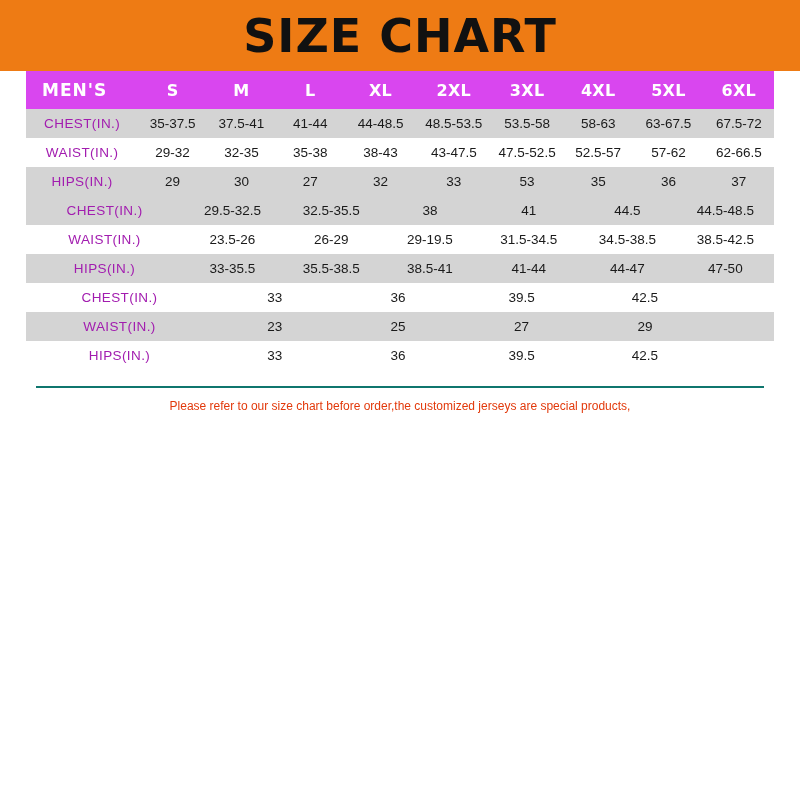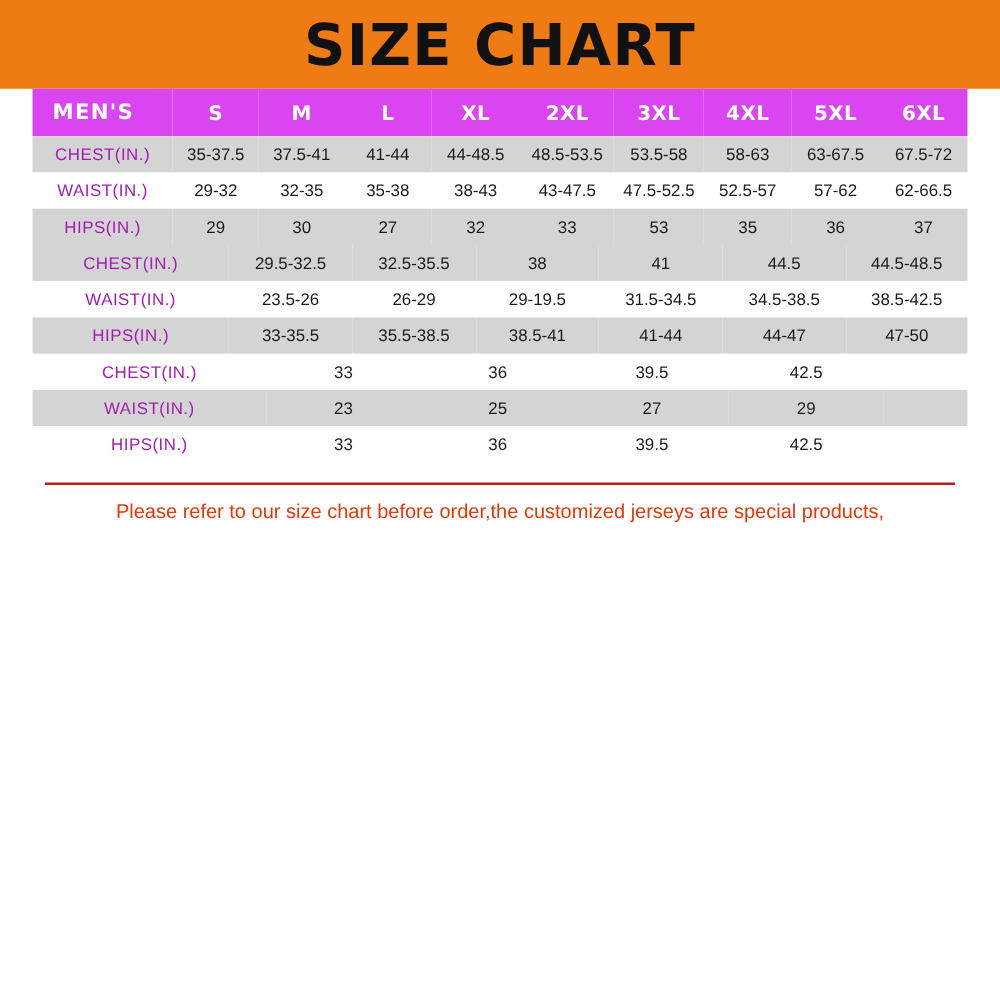--- a/index.html
+++ b/index.html
@@ -95,25 +95,25 @@
   table.chart tr.shade { background: #d4d4d4; }
   table.chart tr.plain { background: #ffffff; }
 
   
   .women td, .youth td { font-size: 14px; padding: 9px 0; }
   .women tr.head th, .youth tr.head th { font-size: 17px; padding: 11px 0; }
   .youth tr.head th.rowlabel, .women tr.head th.rowlabel { letter-spacing: 1.5px; }
 
   
   .note {
-    border-top: 2px solid #b91c1c;
+    border-top: 2px solid #0f766e;
     margin: 16px 10px 0 10px;
     padding: 10px 6px 0 6px;
     color: #e2390b;
-    font-size: 16px;
+    font-size: 12px;
     line-height: 1.45;
     text-align: center;
   }
   .note div { white-space: nowrap; }
 </style>
 </head>
 <body>
 
 <div class="page">
 

